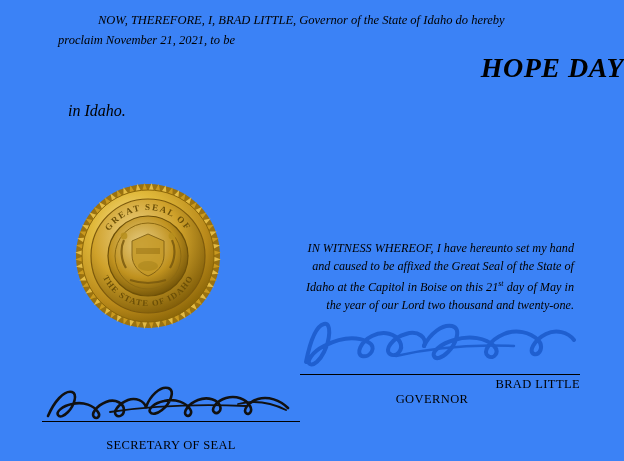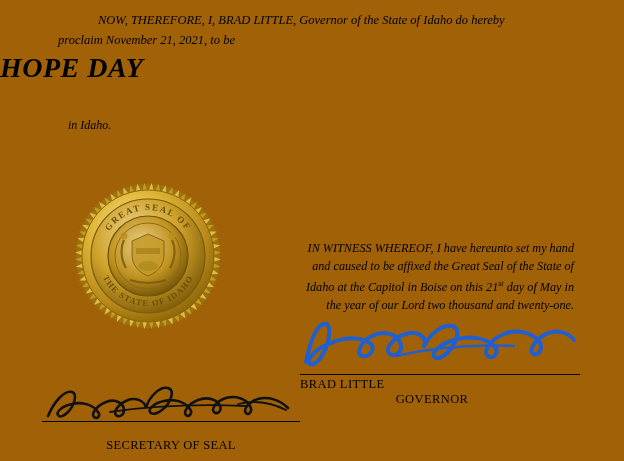--- a/index.html
+++ b/index.html
@@ -14,21 +14,21 @@
     overflow: hidden;
     font-family: "Liberation Serif", serif;
     color: #000000;
   }
 
   #proclamation {
     position: absolute;
     left: 0; top: 0;
     width: 624px;
     height: 461px;
-    background: #a16207;
+    background: #3b82f6;
   }
 
   
   .intro {
     position: absolute;
     left: 58px;
     top: 10px;
     width: 520px;
     font-style: italic;
     font-size: 12.5px;
@@ -37,35 +37,34 @@
   }
   .intro .line1 { display: block; text-indent: 40px; }
   .intro .line2 { display: block; }
 
   
   .title {
     position: absolute;
     left: 0;
     top: 52px;
     width: 624px;
-    text-align: left;
+    text-align: right;
     font-weight: bold;
     font-style: italic;
     font-size: 28px;
     letter-spacing: 0.5px;
   }
 
   
   .in-state {
     position: absolute;
     left: 68px;
     top: 102px;
     font-style: italic;
-    font-size: 12px;
-    margin-top: 16px;
+    font-size: 16px;
   }
 
   
   .seal-wrap {
     position: absolute;
     left: 74px;
     top: 182px;
     width: 148px;
     height: 148px;
   }
@@ -100,21 +99,21 @@
     left: 300px;
     top: 374px;
     width: 280px;
     border-bottom: 1.2px solid #000;
   }
   .gov-name {
     position: absolute;
     left: 300px;
     top: 377px;
     width: 280px;
-    text-align: left;
+    text-align: right;
     font-size: 12.5px;
     letter-spacing: 0.4px;
   }
   .gov-title {
     position: absolute;
     left: 292px;
     top: 392px;
     width: 280px;
     text-align: center;
     font-size: 12.5px;

